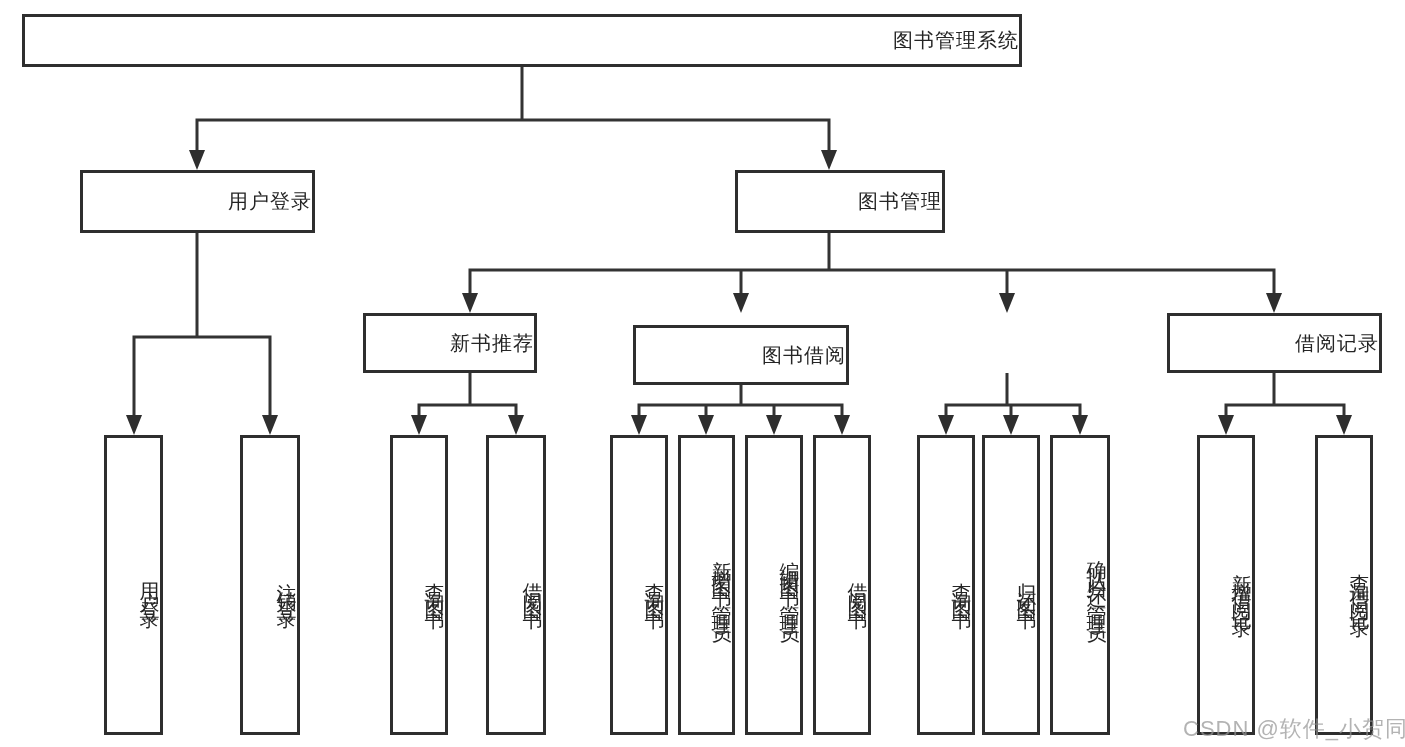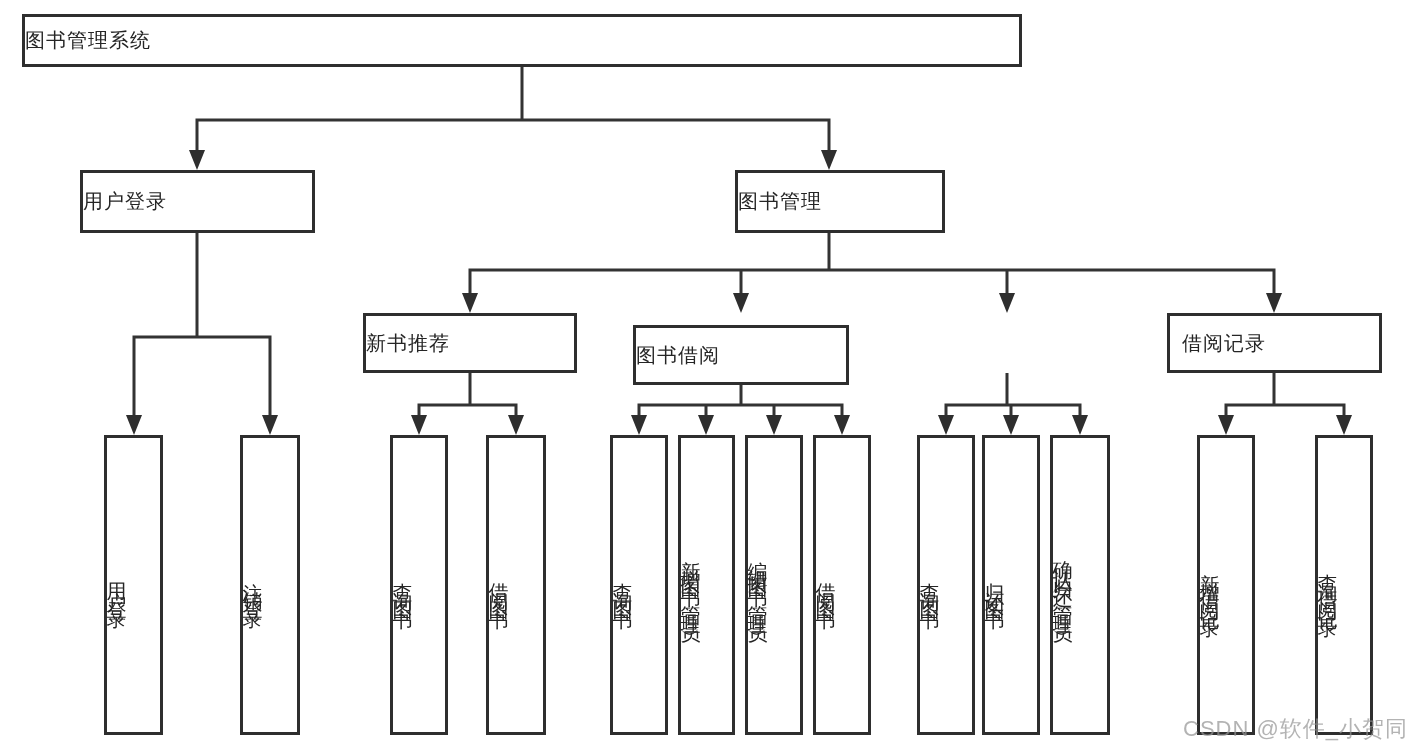--- a/index.html
+++ b/index.html
@@ -11,21 +11,21 @@
     overflow:hidden;
   }
   #connectors{position:absolute;left:0;top:0;width:1405px;height:747px;}
   .node{
     position:absolute;
     box-sizing:border-box;
     border:3px solid #2e2e2e;
     background:#ffffff;
     display:flex;
     align-items:center;
-    justify-content:flex-start;
+    justify-content:flex-end;
     color:#252525;
     font-size:20px;
     letter-spacing:1px;
     z-index:2;
   }
   .leaf{top:435px;height:300px;}
   .vtext{
     writing-mode:vertical-rl;
     text-orientation:mixed;
     letter-spacing:9px;
@@ -91,21 +91,21 @@
     <span>图书管理系统</span>
   </div>
 
   <div class="node" style="left:80px;top:170px;width:235px;height:63px;">
     <span>用户登录</span>
   </div>
   <div class="node" style="left:710px;top:170px;width:210px;height:63px;margin-left:25px;">
     <span>图书管理</span>
   </div>
 
-  <div class="node" style="left:363px;top:313px;width:214px;height:60px;">
+  <div class="node" style="left:363px;top:313px;width:174px;height:60px;">
     <span>新书推荐</span>
   </div>
   <div class="node" style="left:633px;top:313px;width:216px;height:60px;margin-top:12px;">
     <span>图书借阅</span>
   </div>
   <div class="node" style="left:1167px;top:313px;width:215px;height:60px;padding-left:12px;">
     <span>借阅记录</span>
   </div>
 
   <div class="node leaf" style="left:104px;width:59px;">

